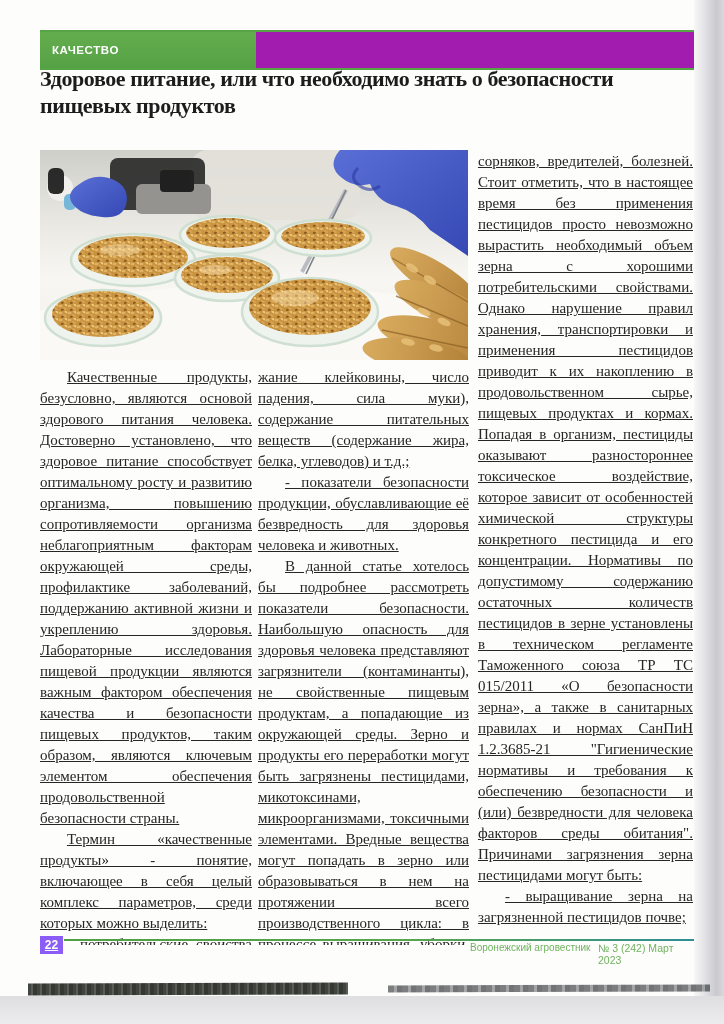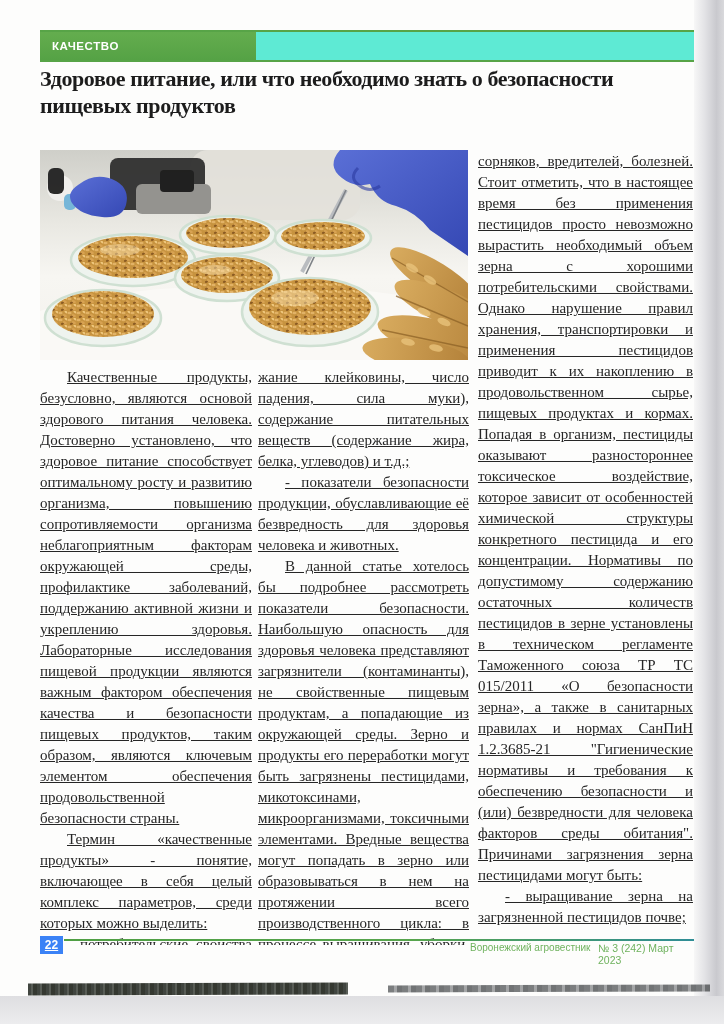--- a/index.html
+++ b/index.html
@@ -26,23 +26,23 @@
     opacity:.92;transform:rotate(-.2deg);
   }
   .scan-strip-light{
     position:absolute;left:388px;top:985px;width:322px;height:7px;
     background:repeating-linear-gradient(90deg,#5b5e60 0 6px,#8d8f91 6px 9px,#4e5153 9px 14px);
     opacity:.8;transform:rotate(-.15deg);
   }
 
   
   .rubric-row{
-    position:absolute;left:40px;top:30px;width:656px;height:32px;
+    position:absolute;left:40px;top:30px;width:656px;height:40px;
     border-top:2px solid #57a447;border-bottom:2px solid #57a447;
-    box-sizing:border-box;background:#5eead4;
+    box-sizing:border-box;background:#a21caf;
   }
   .rubric-bar{
     position:absolute;left:0;top:0;bottom:0;width:216px;
     background:linear-gradient(to bottom,#64ad4e,#55a245);
     display:flex;align-items:center;padding-left:12px;box-sizing:border-box;
   }
   .rubric-bar span{
     font-family:"Liberation Sans", sans-serif;
     font-size:11.5px;font-weight:bold;color:#ffffff;letter-spacing:.6px;
   }
@@ -74,21 +74,21 @@
   .para{margin:0;text-decoration:underline;}
   .para.indent{text-indent:27px;}
 
   
   .footer-line{
     position:absolute;left:64px;top:939px;width:632px;height:2px;
     background:linear-gradient(to right,#4f9f44,#57a54d 55%,#2f8d96);
   }
   .page-badge{
     position:absolute;left:40px;top:936px;width:23px;height:18px;
-    background:#3b82f6;color:#ffffff;
+    background:#8b5cf6;color:#ffffff;
     font-family:"Liberation Sans", sans-serif;font-size:12px;font-weight:bold;
     display:flex;align-items:center;justify-content:center;text-decoration:underline;
   }
   .footer-journal{
     position:absolute;left:470px;top:942px;width:130px;
     font-family:"Liberation Sans", sans-serif;font-size:10px;color:#6fb25e;
   }
   .footer-issue{
     position:absolute;left:598px;top:942px;width:100px;
     font-family:"Liberation Sans", sans-serif;font-size:10.5px;color:#6fb25e;

